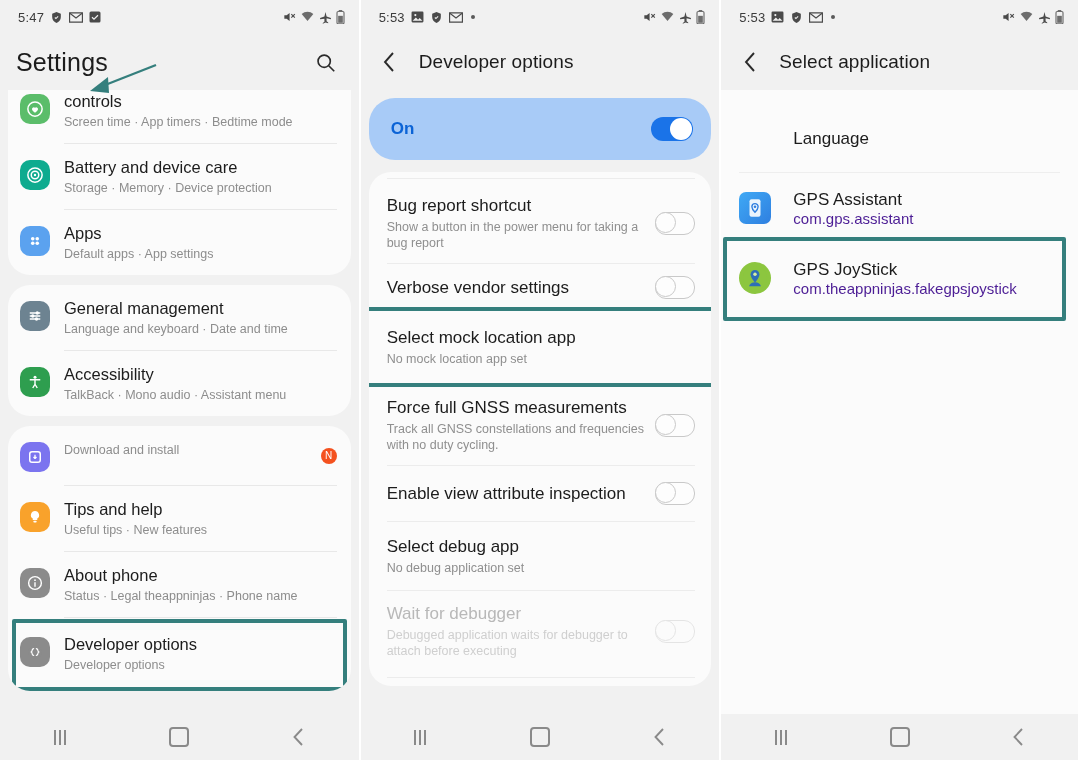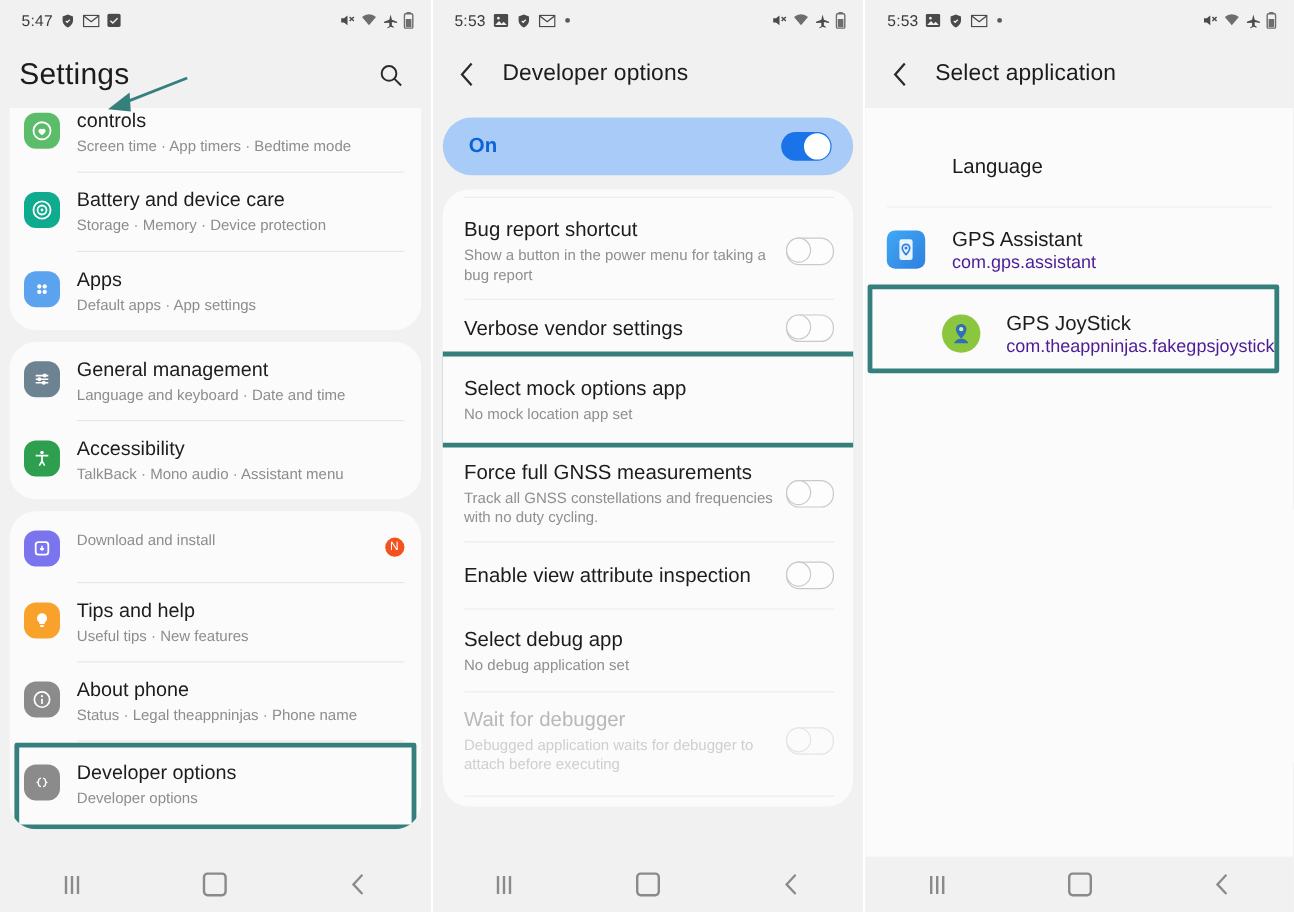--- a/index.html
+++ b/index.html
@@ -43,21 +43,21 @@
   .sep{height:1px;background:#e8e8e8;margin-left:56px;margin-right:14px;}
   .badge{width:16px;height:16px;border-radius:50%;background:#f4511e;color:#fff;font-size:10px;display:flex;align-items:center;justify-content:center;align-self:center;margin-left:6px;}
 
   
   .hl{position:absolute;border:4px solid #357f7d;border-radius:2px;box-sizing:border-box;pointer-events:none;}
 
   
   .arrow-svg{position:absolute;left:82px;top:26px;pointer-events:none;}
 
   
-  .on-banner{margin:8px 8px 12px 8px;height:48px;background:#a8cbf7;border-radius:26px;display:flex;align-items:center;justify-content:space-between;padding:0 18px 0 22px;}
+  .on-banner{margin:8px 8px 12px 8px;height:62px;background:#a8cbf7;border-radius:26px;display:flex;align-items:center;justify-content:space-between;padding:0 18px 0 22px;}
   .on-label{font-size:17px;color:#0b63d6;font-weight:700;}
   .tgl-on{width:42px;height:24px;border-radius:12px;background:#1a73e8;position:relative;}
   .tgl-on:after{content:"";position:absolute;right:1px;top:1px;width:22px;height:22px;border-radius:50%;background:#fff;}
   .tgl-off{width:38px;height:21px;border-radius:11px;border:1.6px solid #c9c9c9;position:relative;background:#fdfdfd;flex:0 0 38px;}
   .tgl-off:after{content:"";position:absolute;left:-1px;top:-1px;width:21px;height:21px;border-radius:50%;border:1.6px solid #c9c9c9;background:#fdfdfd;box-sizing:border-box;}
   .tgl-off.dim{opacity:.45;}
 
   .drow{display:flex;align-items:center;padding:12px 16px 12px 18px;cursor:pointer;}
   .drow .dtxt{flex:1;min-width:0;padding-right:10px;}
   .drow .d1{font-size:17px;color:#1c1c1c;line-height:22px;}
@@ -393,21 +393,21 @@
         <div class="drow">
           <span class="dtxt">
             <div class="d1">Verbose vendor settings</div>
           </span>
           <span class="tgl-off"></span>
         </div>
 
         <div style="position:relative;">
           <div class="drow" style="padding-top:16px;padding-bottom:16px;">
             <span class="dtxt">
-              <div class="d1">Select mock options app</div>
+              <div class="d1">Select mock location app</div>
               <div class="d2">No mock location app set</div>
             </span>
           </div>
           <div class="hl" style="left:-4px;right:-4px;top:-4px;bottom:-4px;"></div>
         </div>
 
         <div class="drow" style="padding-top:14px;">
           <span class="dtxt">
             <div class="d1">Force full GNSS measurements</div>
             <div class="d2">Track all GNSS constellations and frequencies with no duty cycling.</div>
@@ -546,21 +546,21 @@
             <circle cx="12" cy="10.6" r="1.4" fill="#2f7fe0"></circle>
           </svg>
         </span>
         <span class="atx">
           <div class="a1">GPS Assistant</div>
           <div class="a2">com.gps.assistant</div>
         </span>
       </div>
 
       <div style="position:relative;">
-        <div class="arow" style="padding-top:18px;padding-bottom:10px;justify-content:flex-end;">
+        <div class="arow" style="padding-top:18px;padding-bottom:20px;">
           <span class="aic" style="background:#8cc63f;border-radius:50%;">
             <svg width="26" height="26" viewBox="0 0 24 24">
               <circle cx="12" cy="12" r="11" fill="#8cc63f"></circle>
               <path d="M12 4.6c-2.3 0-4.1 1.8-4.1 4.1 0 3 4.1 7.3 4.1 7.3s4.1-4.3 4.1-7.3c0-2.3-1.8-4.1-4.1-4.1z" fill="#2e6fb7"></path>
               <circle cx="12" cy="8.6" r="1.6" fill="#d8efa2"></circle>
               <path d="M6.5 19.5c.7-2.3 2.9-3.6 5.5-3.6s4.8 1.3 5.5 3.6" fill="#2e6fb7"></path>
             </svg>
           </span>
           <span class="atx">
             <div class="a1">GPS JoyStick</div>

